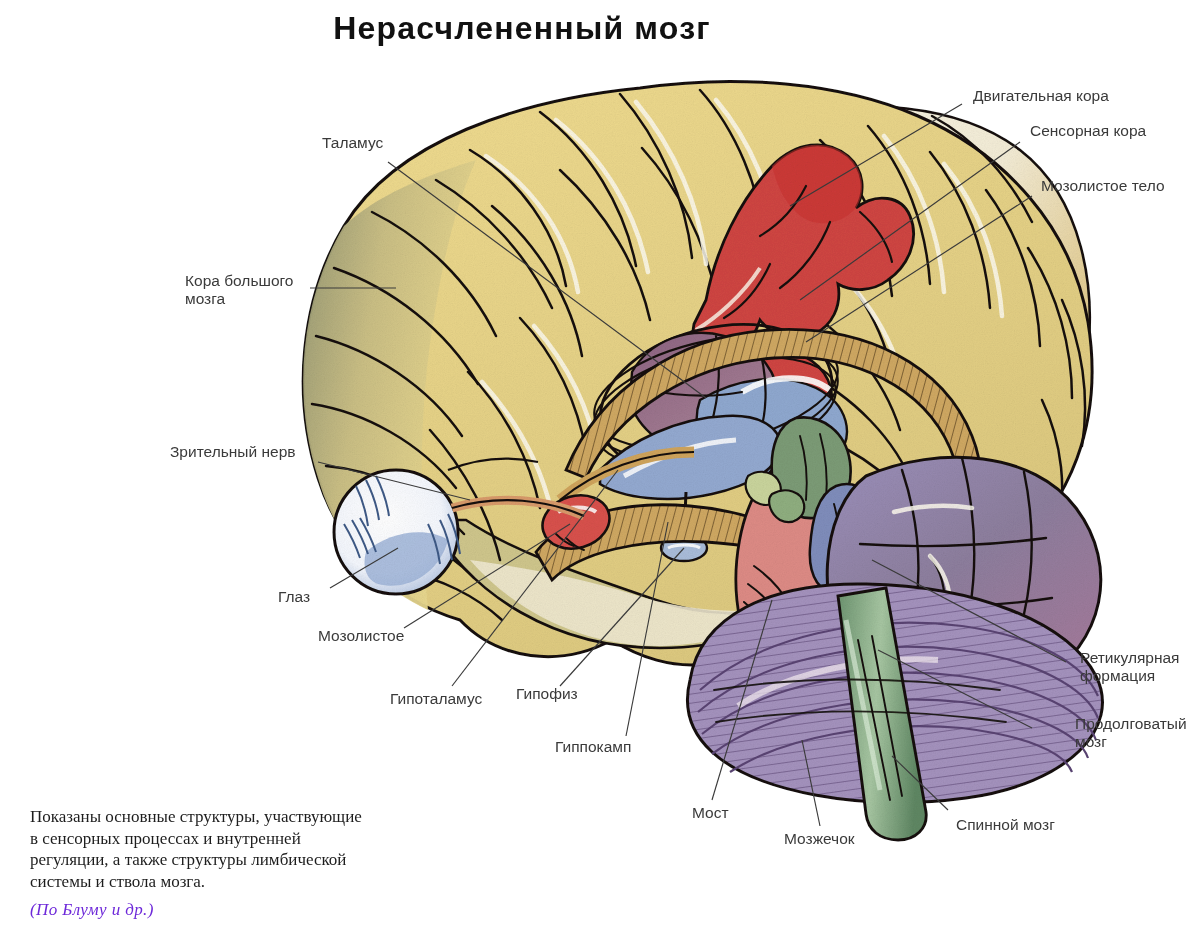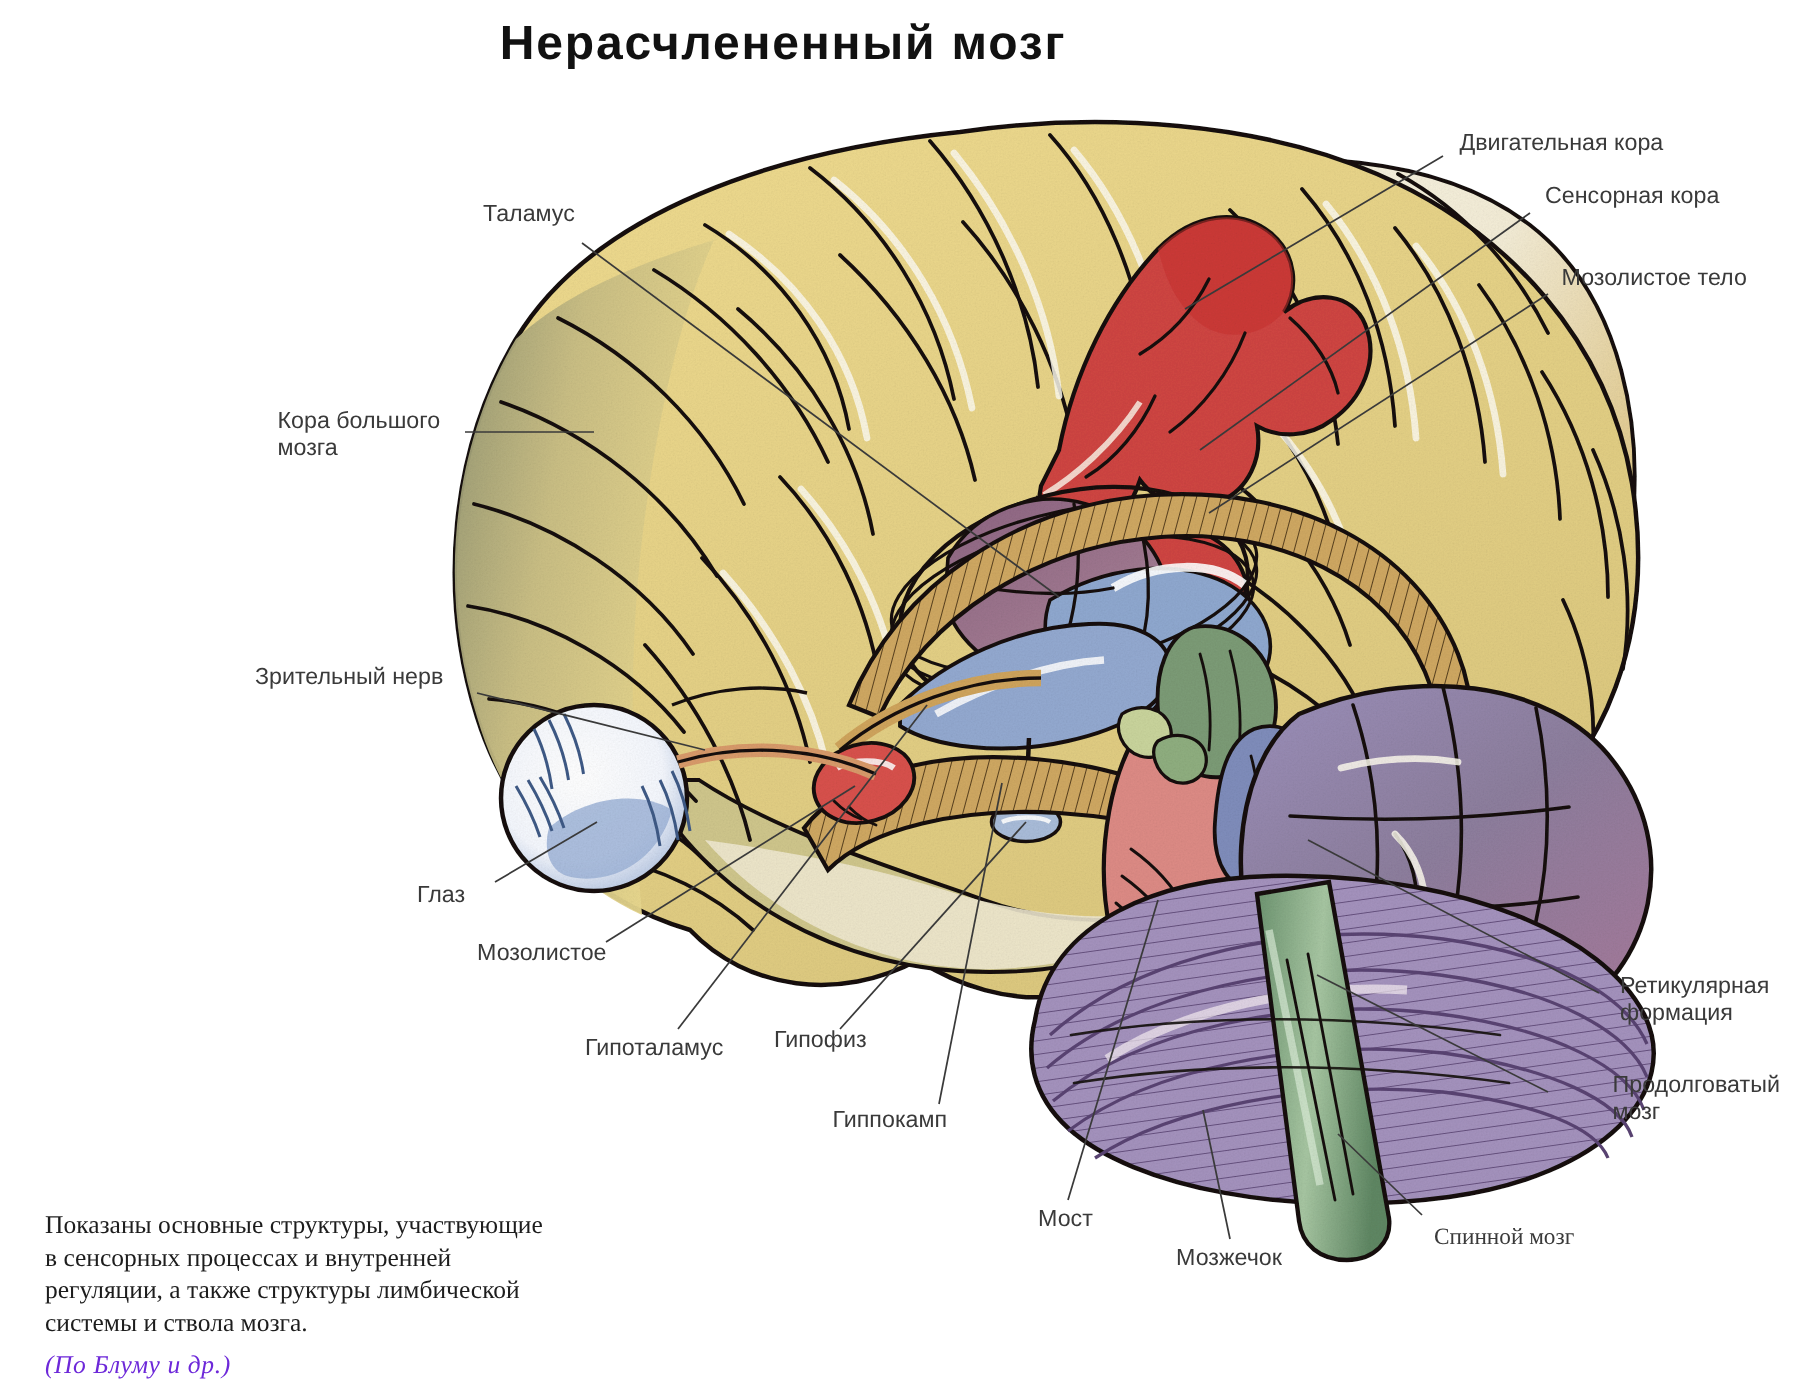--- a/index.html
+++ b/index.html
@@ -369,21 +369,21 @@
 <div class="label" style="left:390px;top:690px;">Гипоталамус</div>
 
 <div class="label" style="left:516px;top:685px;">Гипофиз</div>
 
 <div class="label" style="left:527px;top:738px;margin-left:28px;">Гиппокамп</div>
 
 <div class="label" style="left:692px;top:804px;">Мост</div>
 
 <div class="label" style="left:784px;top:830px;">Мозжечок</div>
 
-<div class="label" style="left:956px;top:816px;font-family:Liberation Serif, serif;">Спинной мозг</div>
+<div class="label" style="left:956px;top:816px;">Спинной мозг</div>
 
 <div class="label right" style="left:973px;top:87px;">Двигательная кора</div>
 
 <div class="label right" style="left:1030px;top:122px;">Сенсорная кора</div>
 
 <div class="label right" style="left:1041px;top:177px;">Мозолистое тело</div>
 
 <div class="label right" style="left:1080px;top:649px;">Ретикулярная
 формация</div>
 

